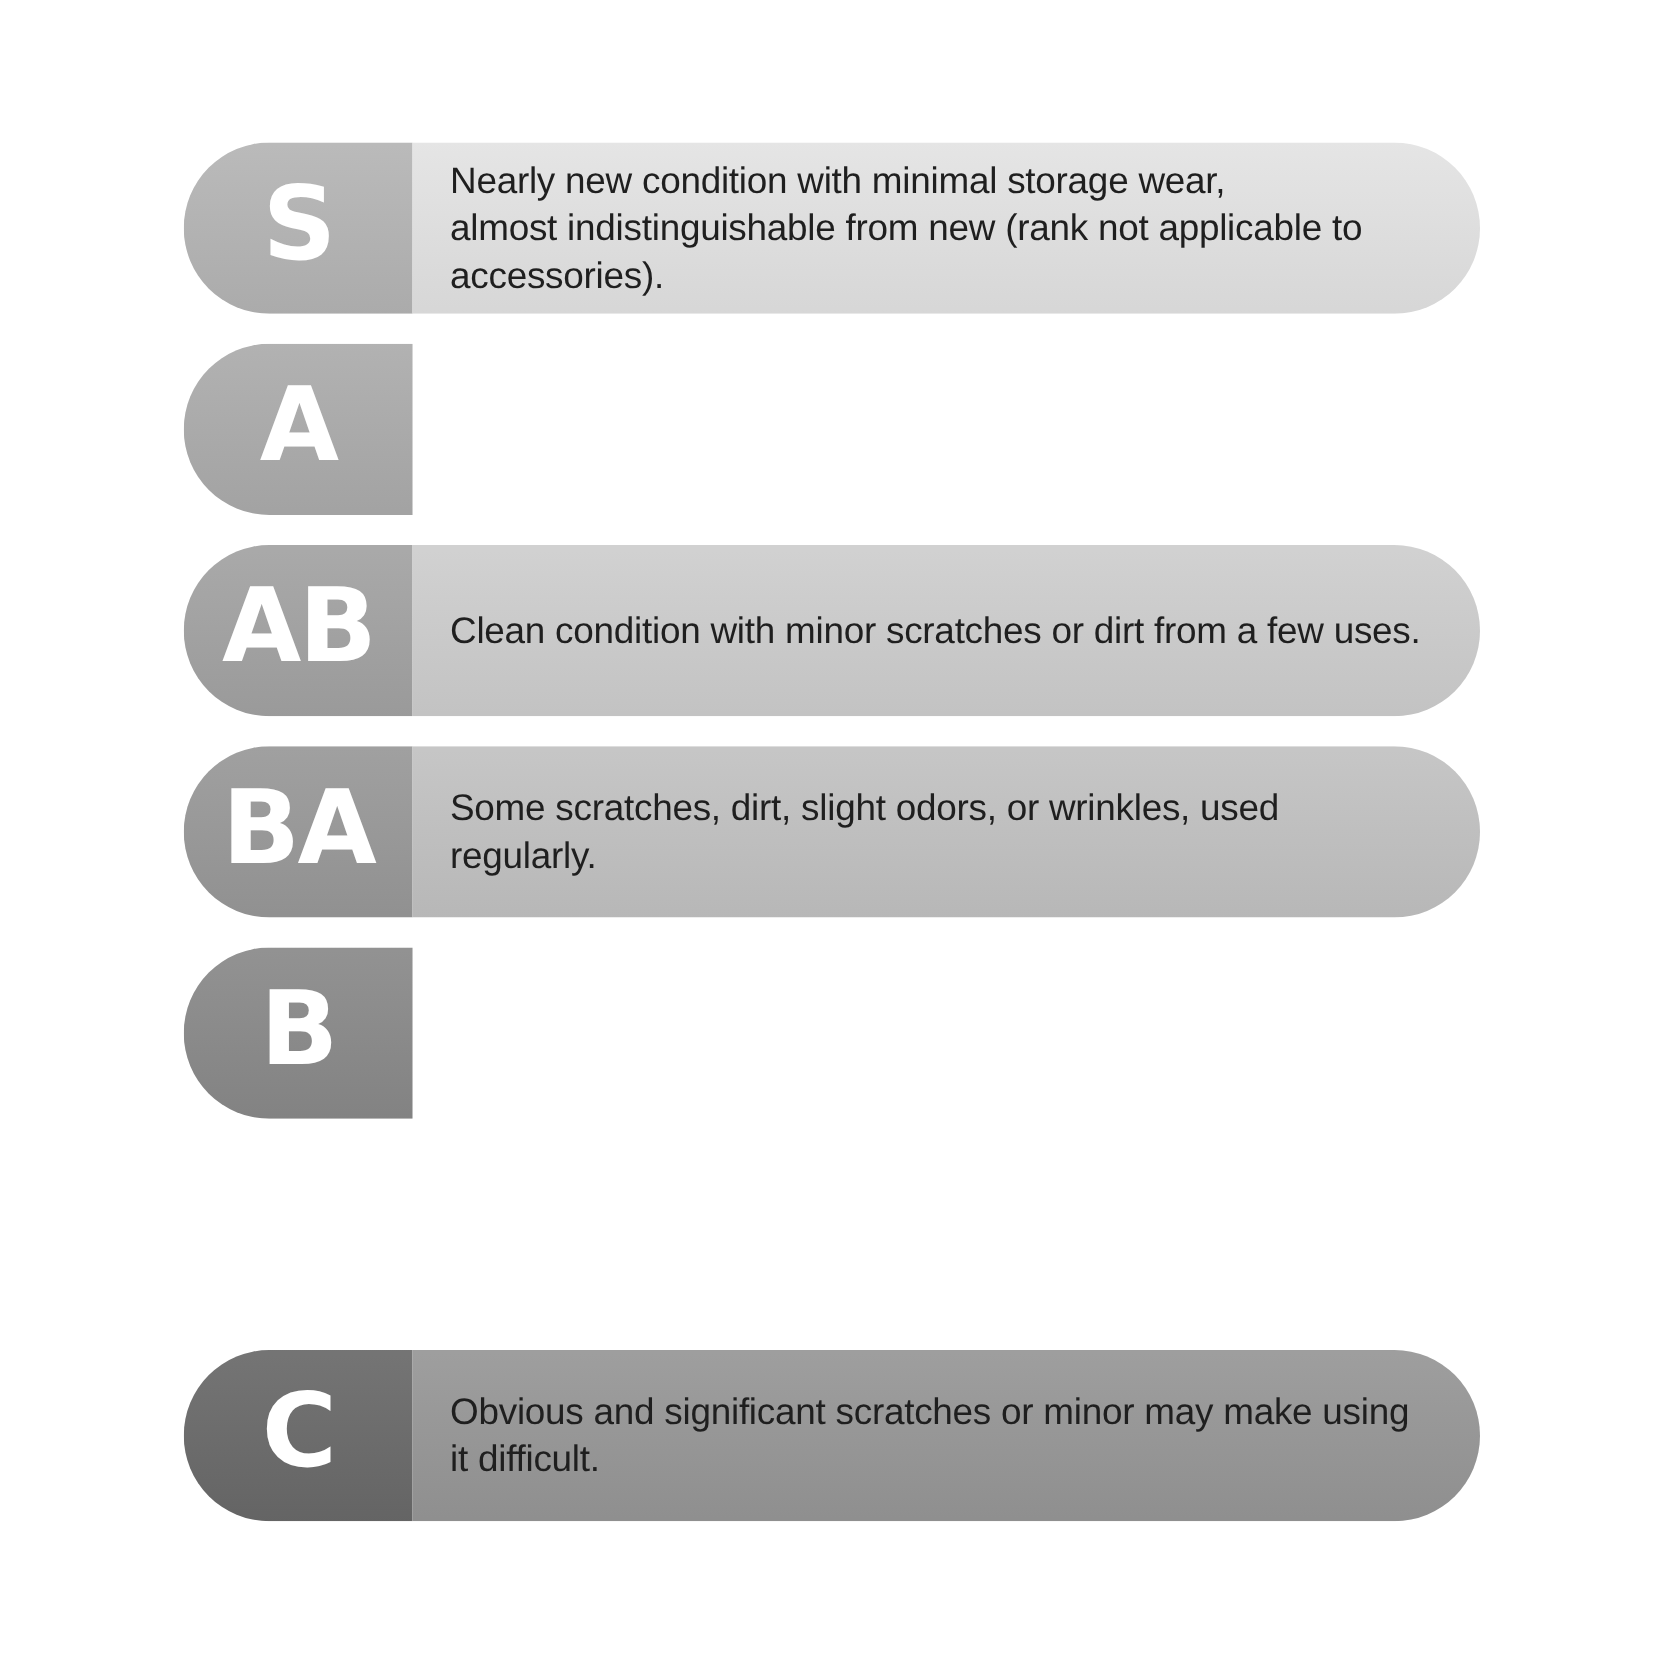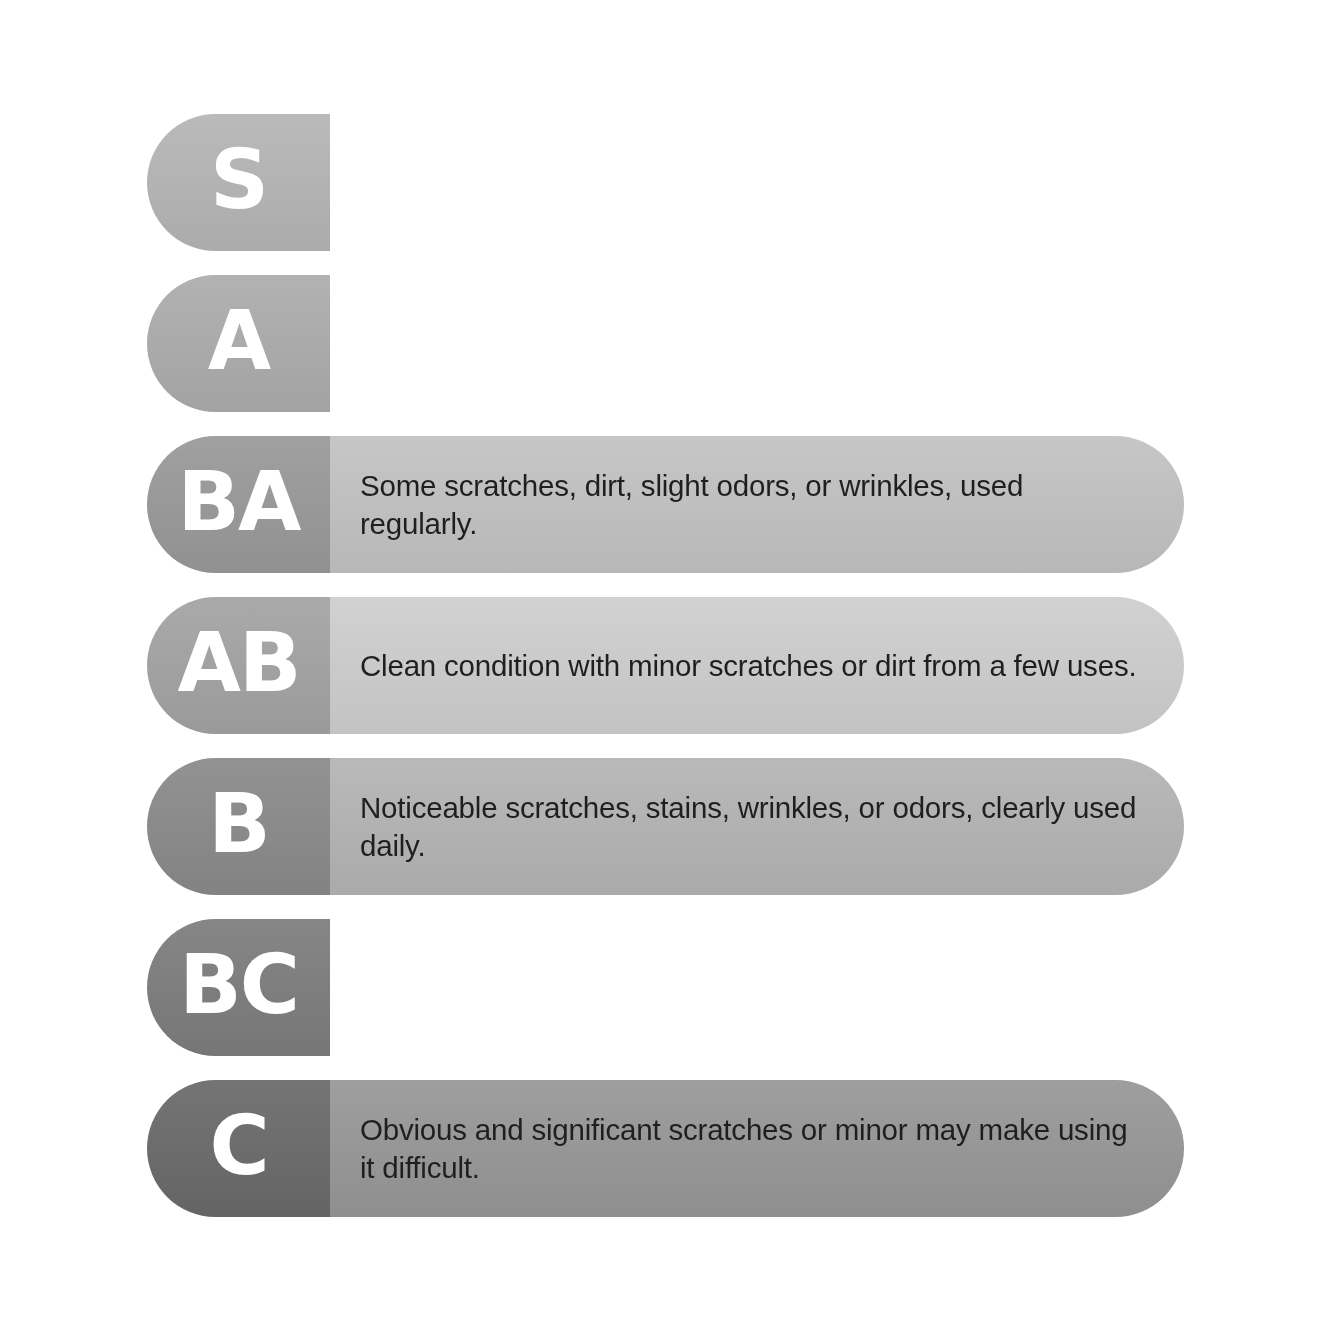--- a/index.html
+++ b/index.html
@@ -64,43 +64,43 @@
   }
 </style>
 </head>
 <body>
 
 <div class="page">
   <div class="legend">
 
     <div class="row" style="--label-color: #b5b5b5; --body-color: #e3e3e3;">
       <div class="rank-label">S</div>
+      <div class="rank-desc">Nearly new condition with minimal storage wear,
+almost indistinguishable from new (rank not applicable to accessories).</div>
     </div>
 
     <div class="row" style="--label-color: #acacac; --body-color: #d9d9d9;">
       <div class="rank-label">A</div>
+    </div>
+
+    <div class="row" style="--label-color: #a3a3a3; --body-color: #cecece;">
+      <div class="rank-label">AB</div>
+      <div class="rank-desc">Clean condition with minor scratches or dirt from a few uses.</div>
     </div>
 
     <div class="row" style="--label-color: #999999; --body-color: #c2c2c2;">
       <div class="rank-label">BA</div>
       <div class="rank-desc">Some scratches, dirt, slight odors, or wrinkles, used regularly.</div>
     </div>
 
-    <div class="row" style="--label-color: #a3a3a3; --body-color: #cecece;">
-      <div class="rank-label">AB</div>
-      <div class="rank-desc">Clean condition with minor scratches or dirt from a few uses.</div>
-    </div>
-
     <div class="row" style="--label-color: #8a8a8a; --body-color: #b4b4b4;">
       <div class="rank-label">B</div>
-      <div class="rank-desc">Noticeable scratches, stains, wrinkles, or odors, clearly used daily.</div>
     </div>
 
     <div class="row" style="--label-color: #7d7d7d; --body-color: #a5a5a5;">
-      <div class="rank-label">BC</div>
     </div>
 
     <div class="row" style="--label-color: #6a6a6a; --body-color: #979797;">
       <div class="rank-label">C</div>
       <div class="rank-desc">Obvious and significant scratches or minor may make using it difficult.</div>
     </div>
 
   </div>
 </div>
 

